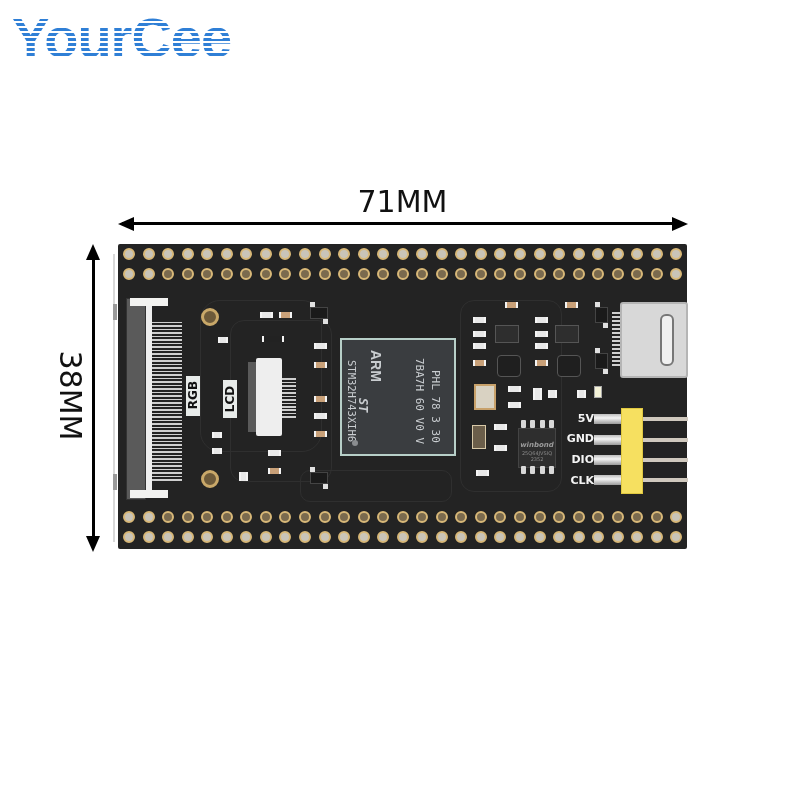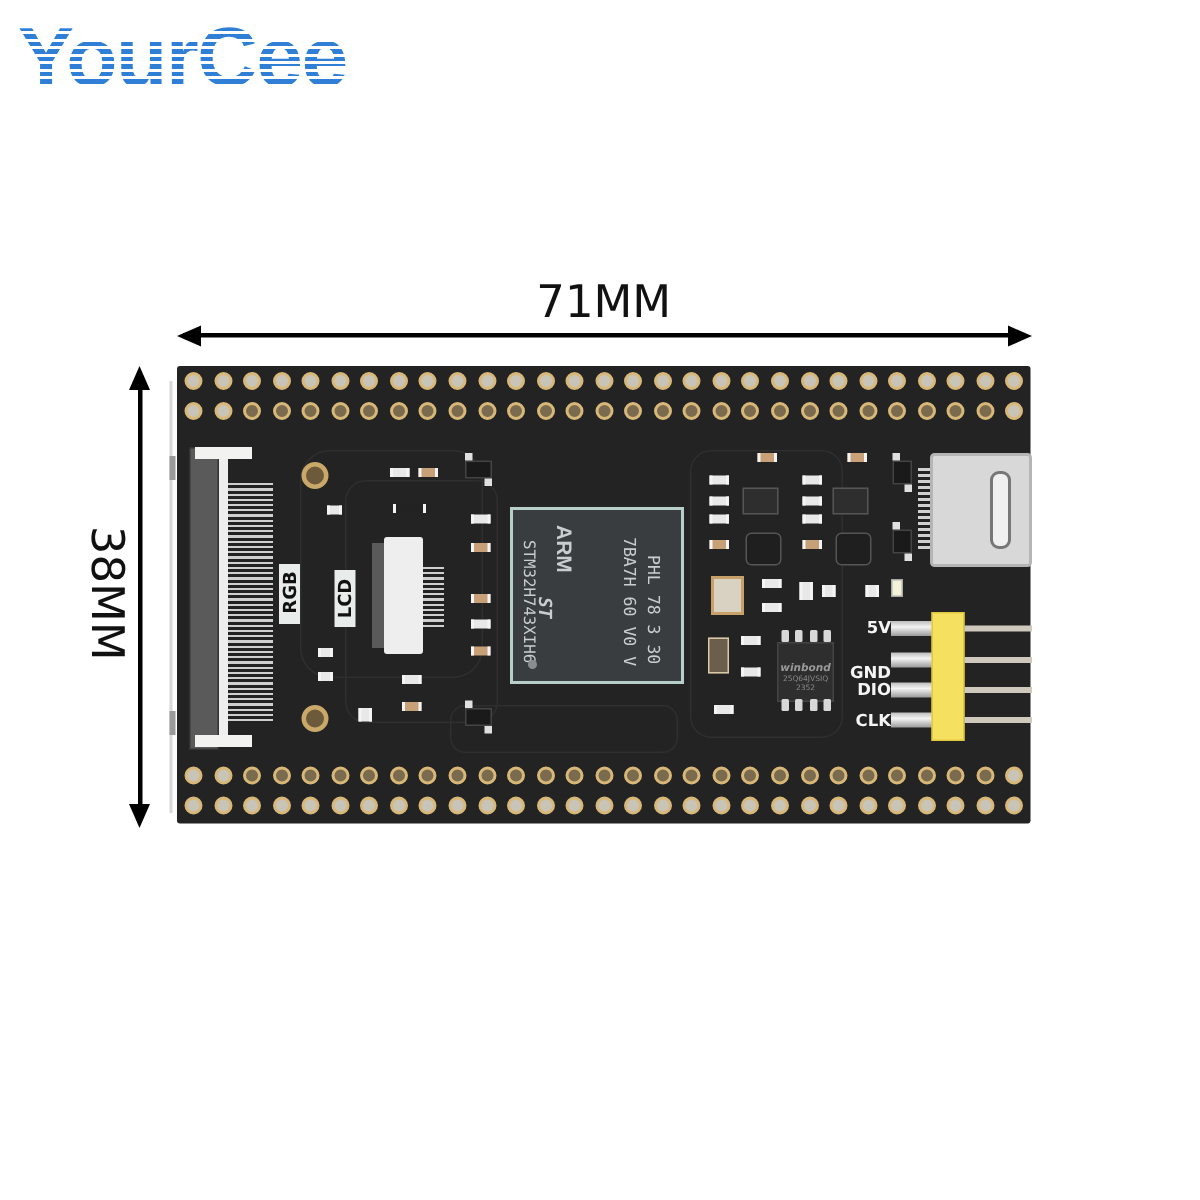--- a/index.html
+++ b/index.html
@@ -299,21 +299,21 @@
 <div class="flash-pin" style="left:530px;top:466px"></div>
 <div class="flash-pin" style="left:540px;top:466px"></div>
 <div class="flash-pin" style="left:549px;top:466px"></div>
 
 <div class="usbc-pins"></div>
 <div class="usbc">
     <div class="slot"></div>
   </div>
 
 <div class="pin-label" style="top:413px">5V</div>
-<div class="pin-label" style="top:443px">GND</div>
+<div class="pin-label" style="top:433px">GND</div>
 <div class="pin-label" style="top:454px">DIO</div>
 <div class="pin-label" style="top:475px">CLK</div>
 
 <div class="header-pin-metal" style="top:414px"></div>
 <div class="header-pin-metal" style="top:435px"></div>
 <div class="header-pin-metal" style="top:455px"></div>
 <div class="header-pin-metal" style="top:475px"></div>
 <div class="header-block"></div>
 <div class="header-pin-out" style="top:417px"></div>
 <div class="header-pin-out" style="top:438px"></div>

